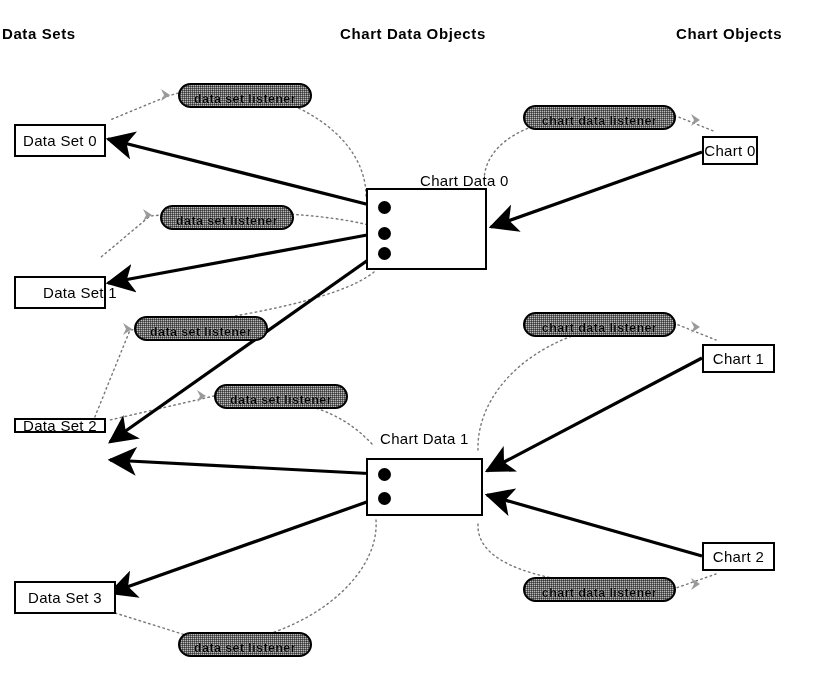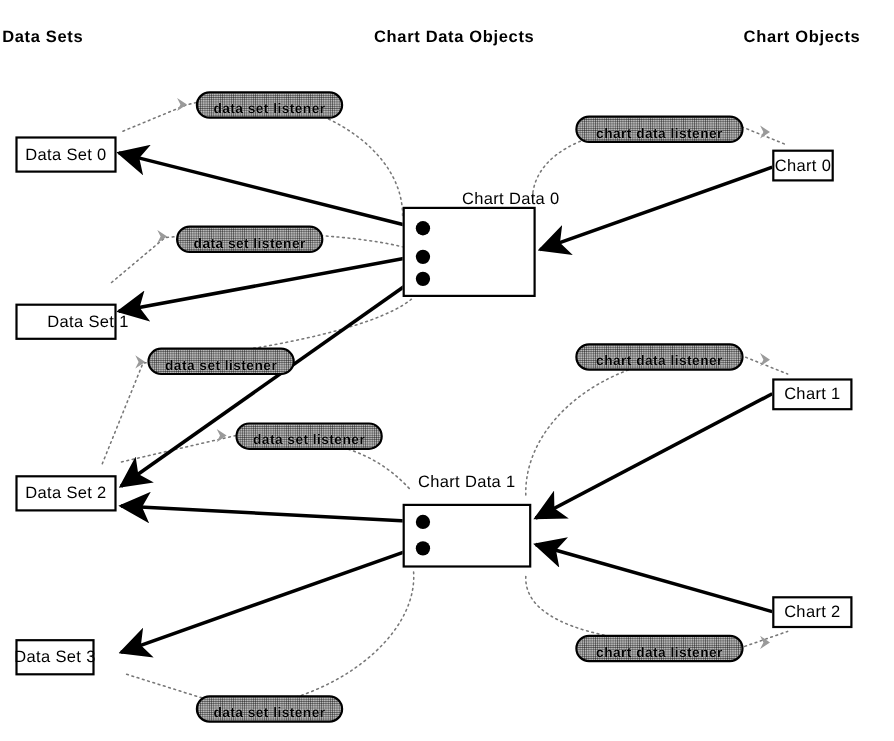--- a/index.html
+++ b/index.html
@@ -104,22 +104,22 @@
       <div class="pill" style="left: 523px; top: 312px; width: 153px; height: 25px;">
         <span>chart data listener</span>
       </div>
       <div class="pill" style="left: 523px; top: 577px; width: 153px; height: 25px;">
         <span>chart data listener</span>
       </div>
     </div>
   <div id="nodes-layer">
       <div class="node-box" style="left: 14px; top: 124px; width: 92px; height: 33px;">Data Set 0</div>
       <div class="node-box" style="left: 14px; top: 276px; width: 92px; height: 33px; padding-left: 40px;">Data Set 1</div>
-      <div class="node-box" style="left: 14px; top: 432px; width: 92px; height: 33px; text-align: right;">Data Set 2</div>
-      <div class="node-box" style="left: 14px; top: 581px; width: 72px; height: 33px;">Data Set 3</div>
+      <div class="node-box" style="left: 14px; top: 418px; width: 92px; height: 15px; text-align: right;">Data Set 2</div>
+      <div class="node-box" style="left: 14px; top: 581px; width: 102px; height: 33px;">Data Set 3</div>
       <div class="node-box" style="left: 702px; top: 136px; width: 56px; height: 29px;">Chart 0</div>
       <div class="node-box" style="left: 702px; top: 344px; width: 73px; height: 29px;">Chart 1</div>
       <div class="node-box" style="left: 702px; top: 542px; width: 73px; height: 29px;">Chart 2</div>
       <div class="obj-box" style="left: 366px; top: 188px; width: 121px; height: 82px;"></div>
       <div class="obj-label" style="left: 384px; top: 172px; margin-left: 36px;">Chart Data 0</div>
       <div class="port-dot" style="left: 378px; top: 201px;"></div>
       <div class="port-dot" style="left: 378px; top: 227px;"></div>
       <div class="port-dot" style="left: 378px; top: 247px;"></div>
       <div class="obj-box" style="left: 366px; top: 458px; width: 117px; height: 58px;"></div>
       <div class="obj-label" style="left: 380px; top: 430px;">Chart Data 1</div>

